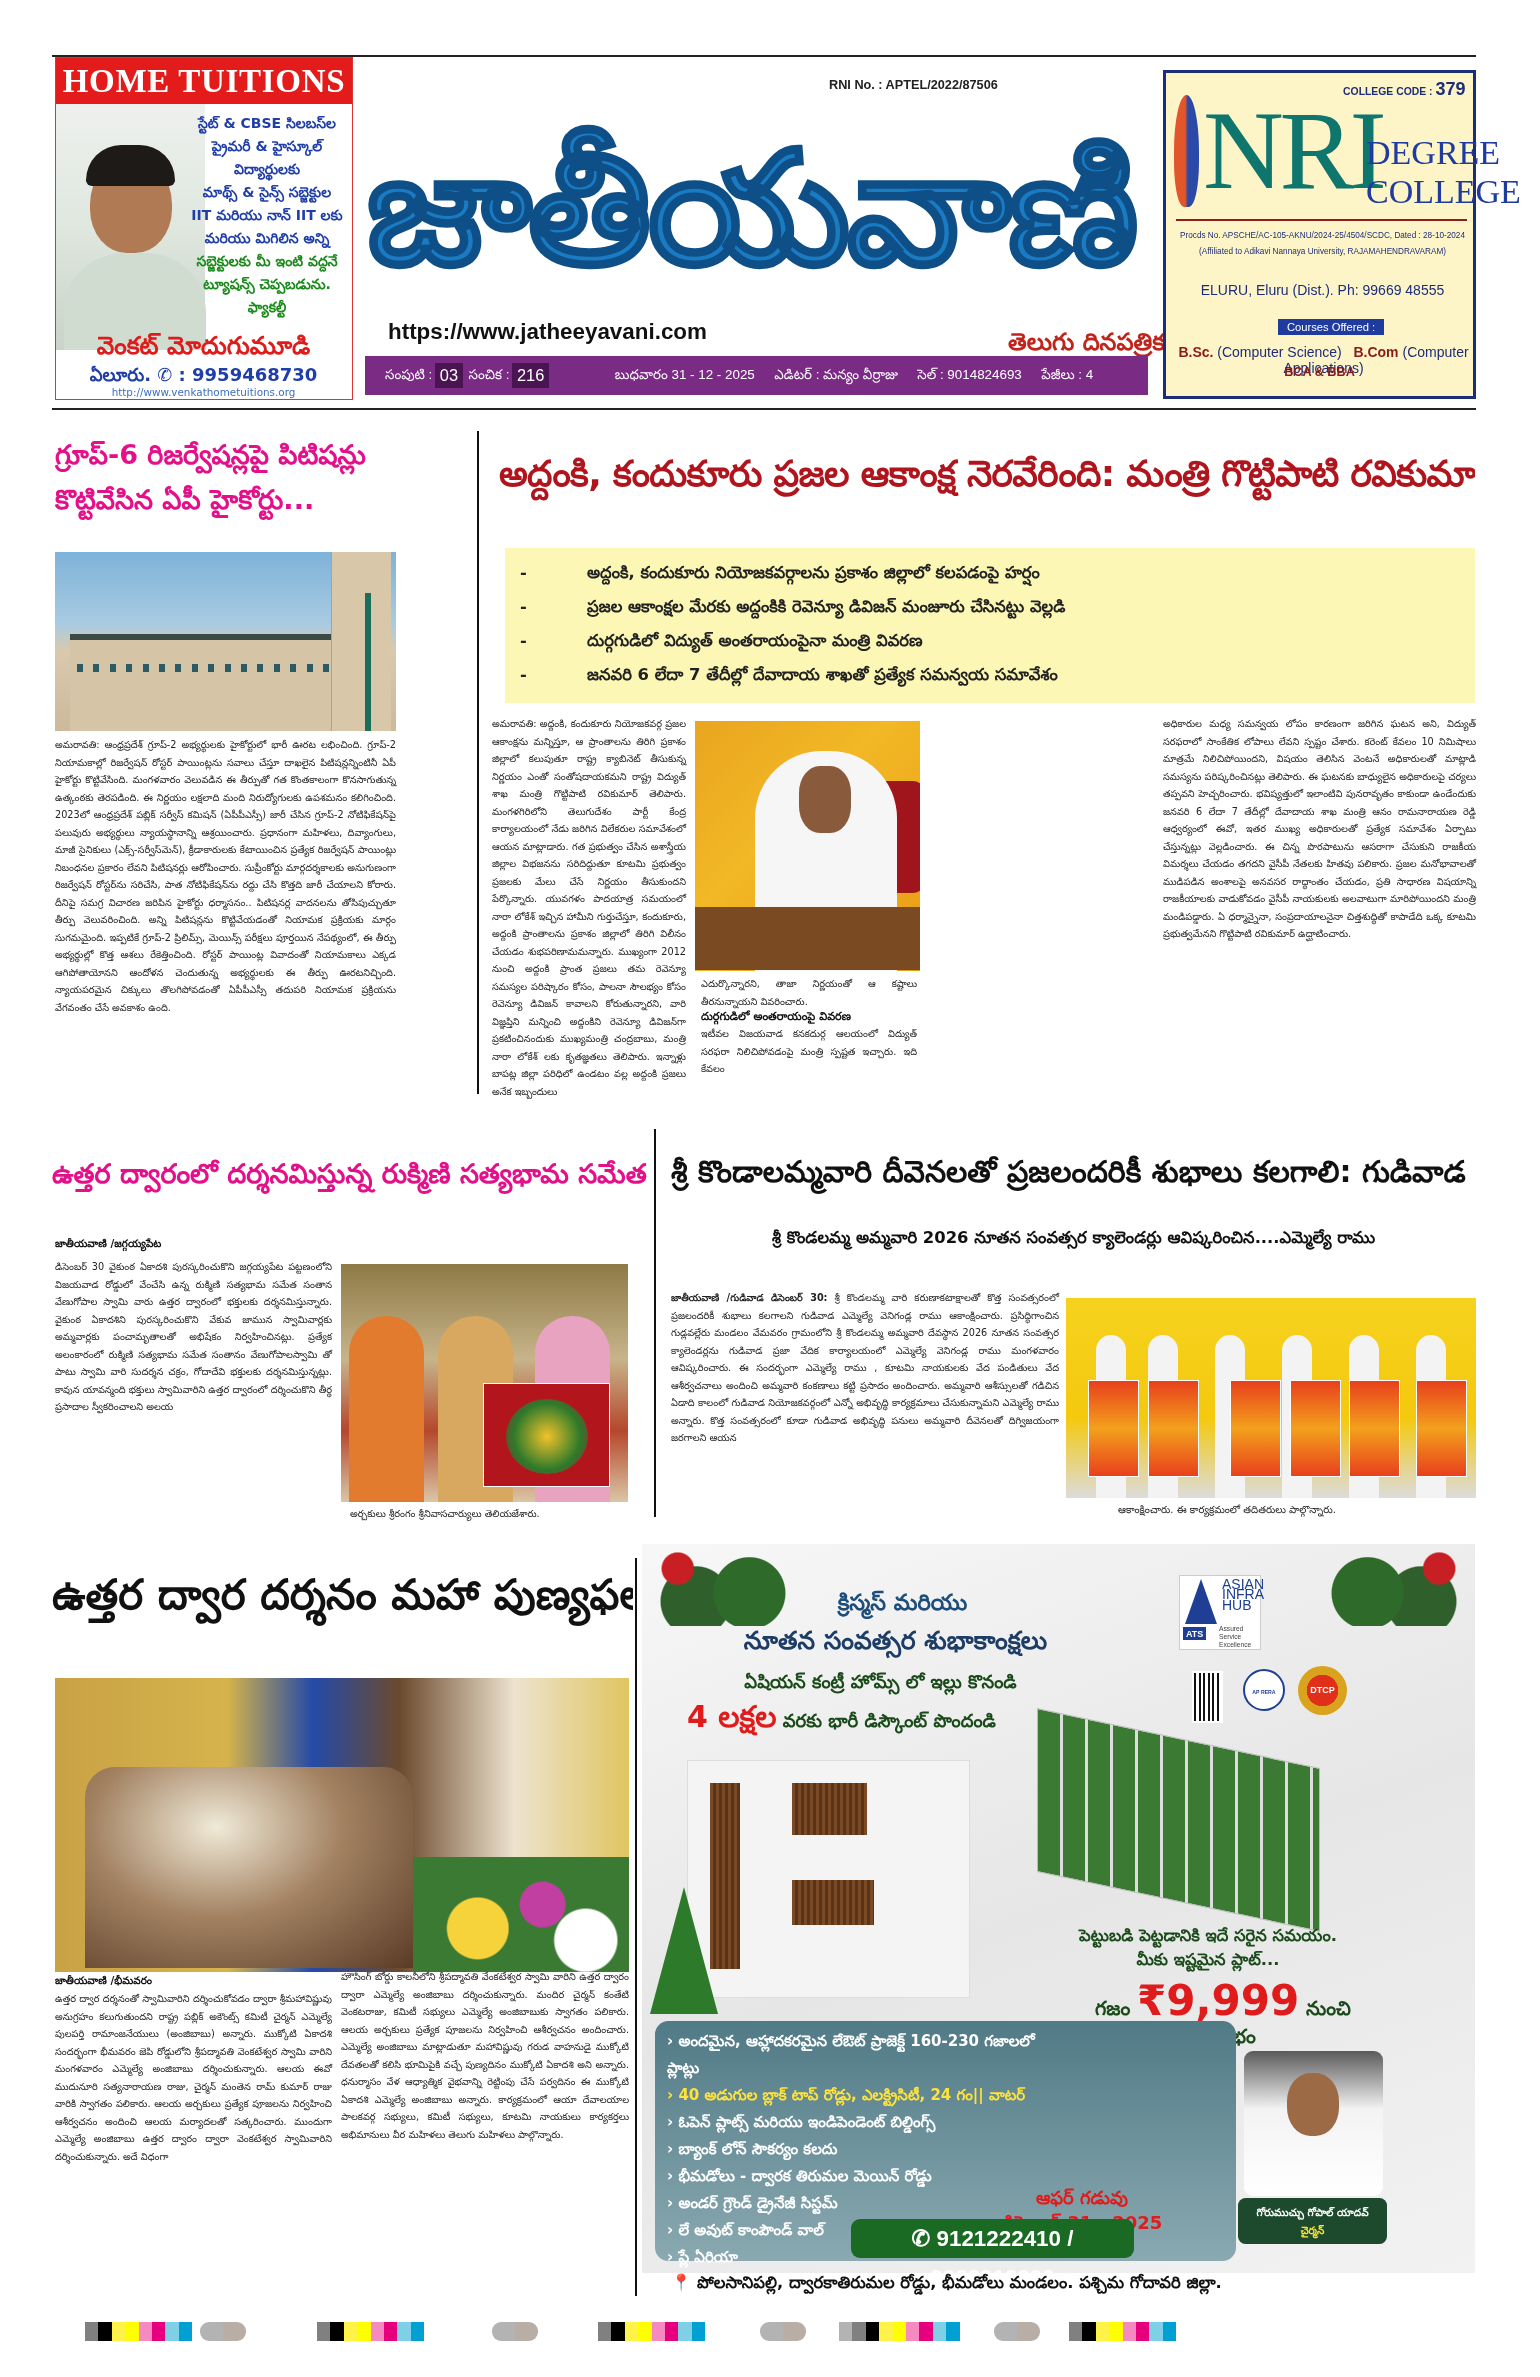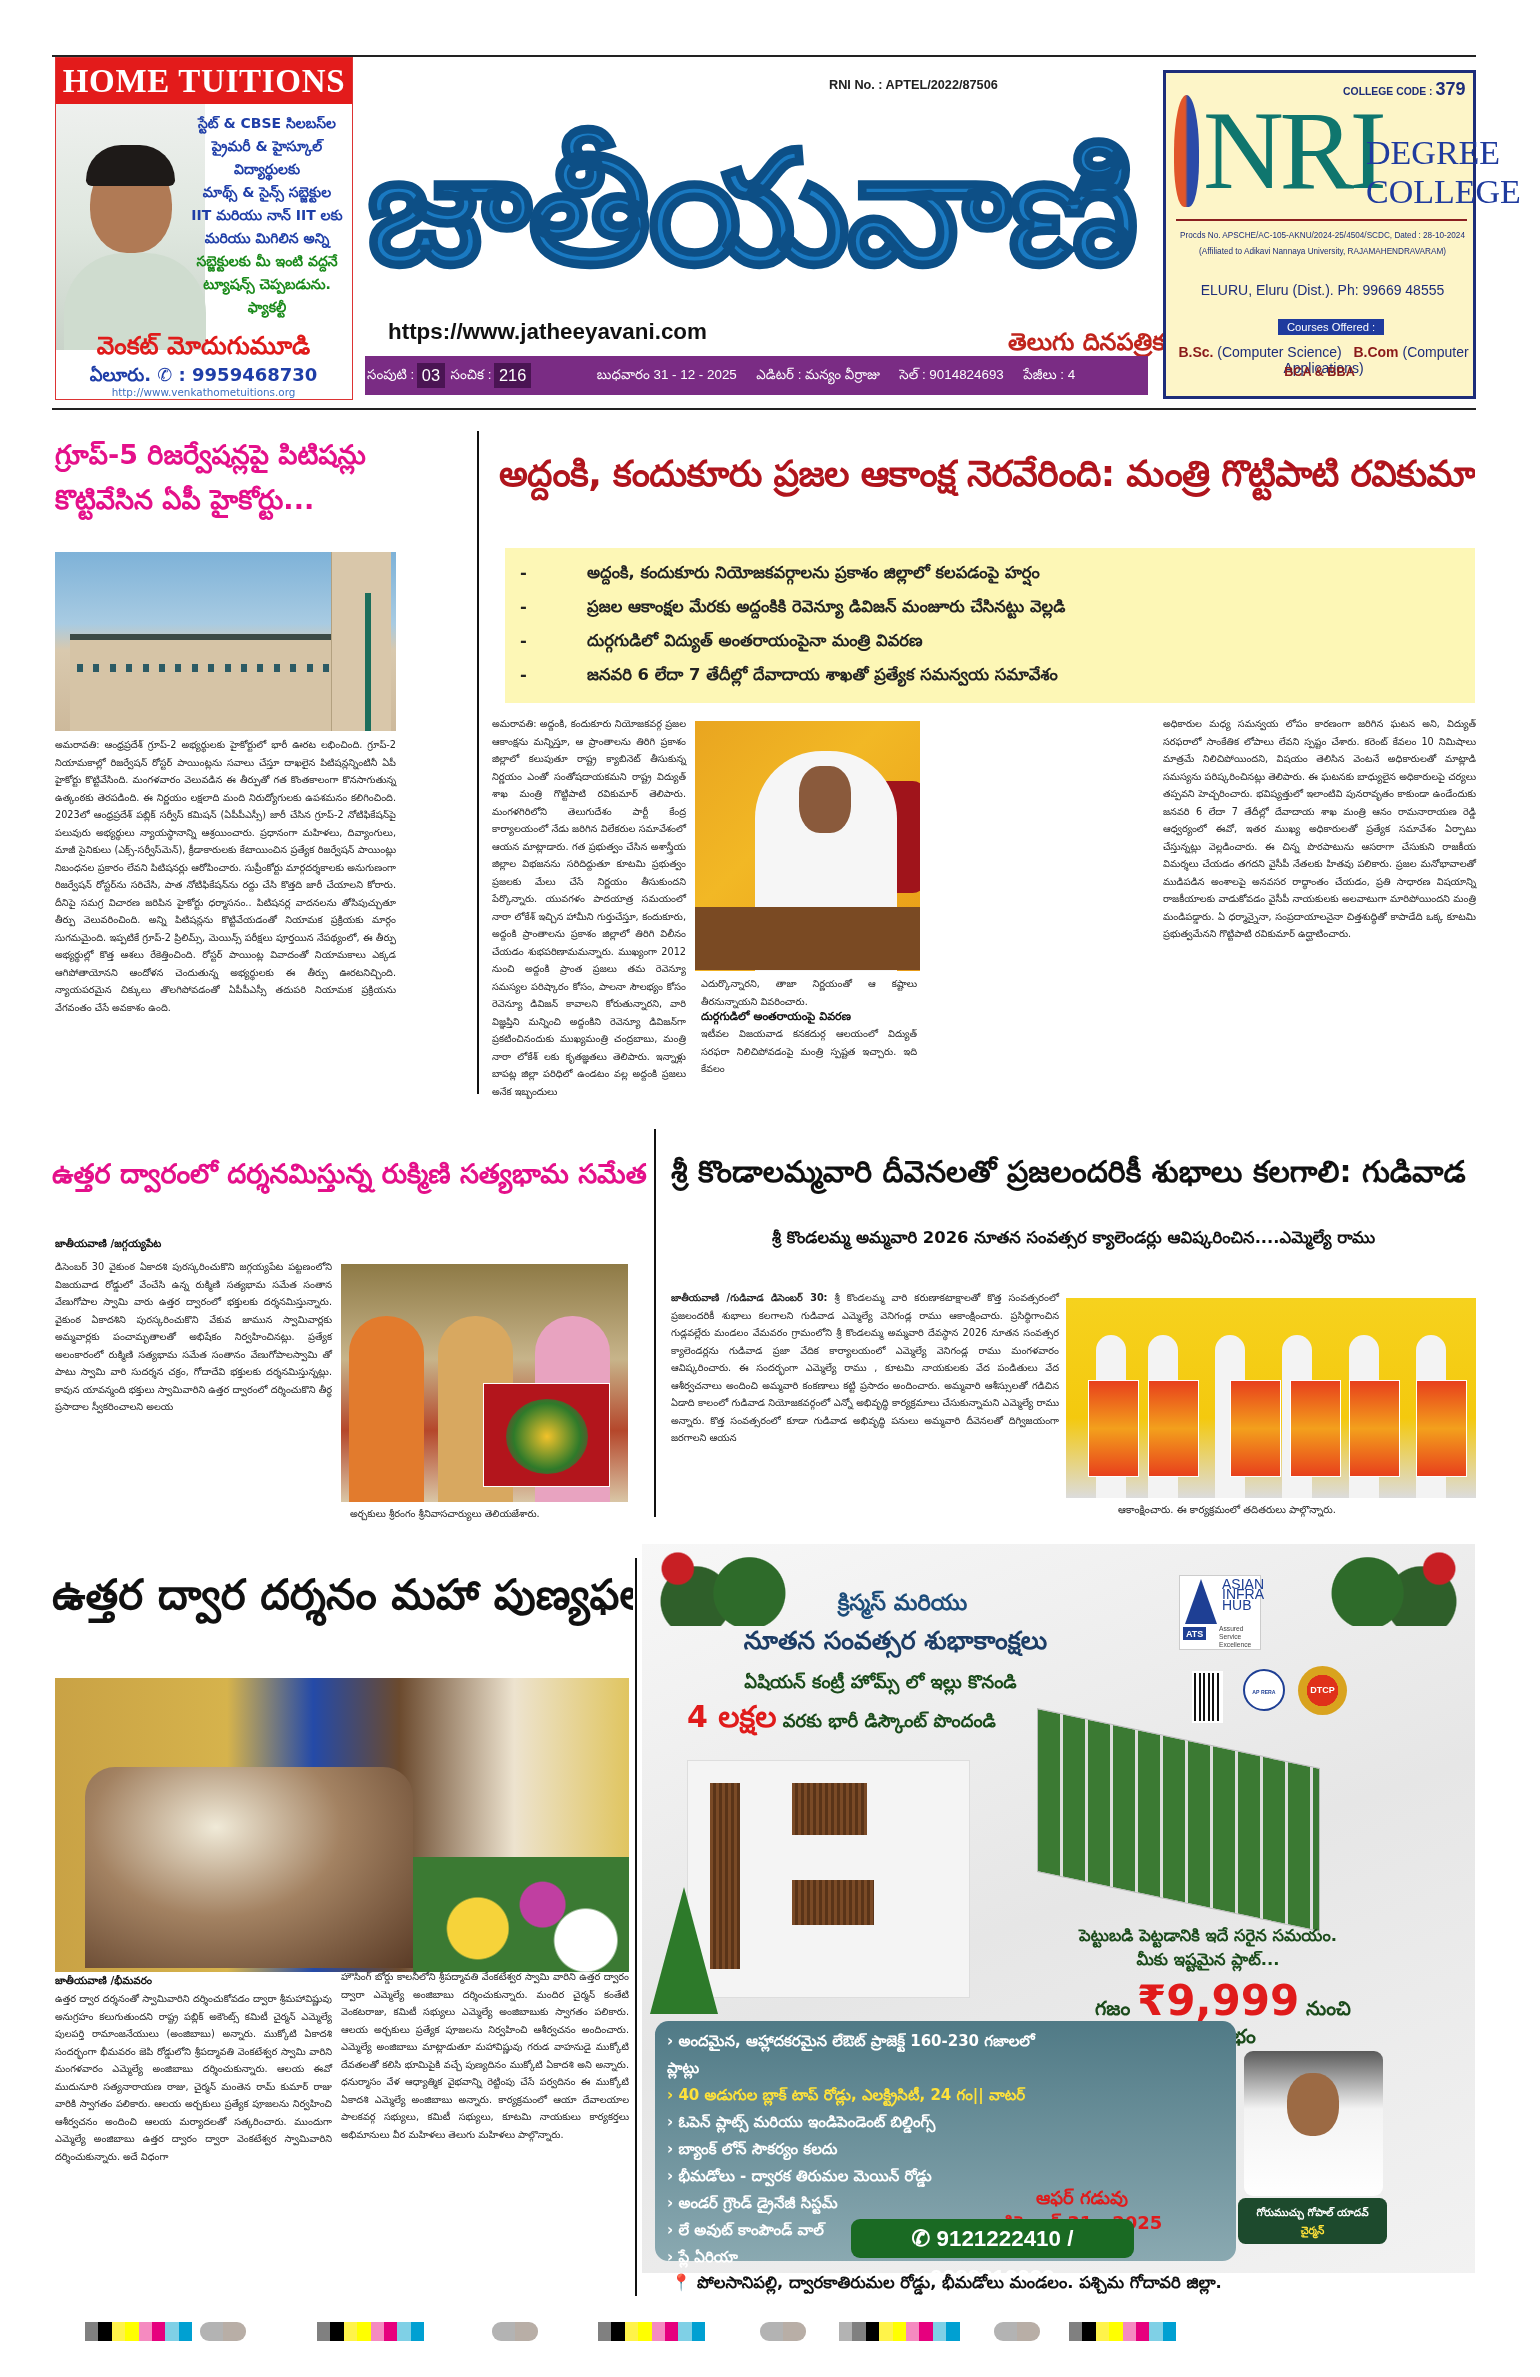--- a/index.html
+++ b/index.html
@@ -19,21 +19,21 @@
   .tuition .lines .g { color: #1a8a1a; }
   .tuition .name { position: absolute; left: 0; top: 273px; width: 295px; text-align: center; color: #e01b1b; font-weight: bold; font-size: 24.6px; }
   .tuition .phone { position: absolute; left: 0; top: 306px; width: 295px; text-align: center; color: #1f3ea8; font-weight: bold; font-size: 18px; }
   .tuition .url { position: absolute; left: 0; top: 328px; width: 295px; text-align: center; color: #3b6fc0; font-size: 10.4px; }
 
   
   .rni { left: 829px; top: 78px; font-size: 12.7px; font-weight: bold; color: #222; font-family: "Liberation Sans", sans-serif; }
   .logo { left: 367px; top: 97px; width: 775px; height: 224px; font-family: "DejaVu Sans", sans-serif; font-weight: bold; font-size: 157px; line-height: 224px; color: #1a7ac2; -webkit-text-stroke: 3.7px #0d4f86; letter-spacing: -3px; text-shadow: 0 0 0 #fff; white-space: nowrap; overflow: hidden; }
   .tagline { left: 1008px; top: 328px; color: #c0251d; font-size: 24px; font-weight: bold; }
   .website { left: 388px; top: 319px; font-family: "Liberation Sans", sans-serif; font-weight: bold; font-size: 22.4px; color: #111; }
-  .infobar { left: 365px; top: 356px; width: 783px; height: 39px; background: #7a2c84; display: flex; align-items: center; color: #fff; font-size: 13.4px; font-family: "Liberation Sans", sans-serif; padding-left: 2px; }
+  .infobar { left: 365px; top: 356px; width: 783px; height: 39px; background: #7a2c84; display: flex; align-items: center; color: #fff; font-size: 13.4px; font-family: "Liberation Sans", sans-serif; padding-left: 20px; }
   .infobar .box { background: #4a1453; padding: 3px 4.5px; font-size: 16.4px; margin: 0 6px 0 3px; }
   .infobar .spacer { width: 60px; }
   .infobar .gap { margin-left: 19.4px; }
 
   
   .nri { left: 1163px; top: 70px; width: 313px; height: 329px; background: #fdf5c8; border: 3px solid #1d2d7a; }
   .nri .code { position: absolute; right: 7.5px; top: 6px; font-size: 10.4px; font-weight: bold; color: #1d2d7a; font-family: "Liberation Sans", sans-serif; }
   .nri .code b { font-size: 18px; }
   .nri .flame { position: absolute; left: 7.5px; top: 22.4px; width: 25px; height: 112px; border-radius: 50% 50% 40% 40%; background: linear-gradient(90deg,#e1562a 0%,#e1562a 45%,#2b4aa8 55%,#2b4aa8 100%); }
   .nri .big { position: absolute; left: 37px; top: 21px; font-family: "Liberation Serif", serif; font-size: 112px; line-height: 112px; color: #0f766e; letter-spacing: -4.5px; text-align: right; }
@@ -200,21 +200,21 @@
   <div class="small" style="top:158px">Procds No. APSCHE/AC-105-AKNU/2024-25/4504/SCDC, Dated : 28-10-2024</div>
   <div class="small" style="top:174px">(Affiliated to Adikavi Nannaya University, RAJAMAHENDRAVARAM)</div>
   <div class="elu">ELURU, Eluru (Dist.). Ph: 99669 48555</div>
   <div class="courses">Courses Offered :</div>
   <div class="crs"><b>B.Sc.</b> <span>(Computer Science)</span> &nbsp; <b>B.Com</b> <span>(Computer Applications)</span></div>
   <div class="bca">BCA &amp; BBA</div>
 </div>
 
 <div class="abs hr1"></div>
 
-<h2 class="abs a1-title h-pink">గ్రూప్-5 రిజర్వేషన్లపై పిటిషన్లు కొట్టివేసిన ఏపీ హైకోర్టు...</h2>
+<h2 class="abs a1-title h-pink">గ్రూప్-6 రిజర్వేషన్లపై పిటిషన్లు కొట్టివేసిన ఏపీ హైకోర్టు...</h2>
 <div class="abs a1-img">
   <div class="bld"></div>
     <div class="win"></div>
     <div class="tower"></div>
 </div>
 <p class="abs a1-body body-text">అమరావతి: ఆంధ్రప్రదేశ్ గ్రూప్-2 అభ్యర్థులకు హైకోర్టులో భారీ ఊరట లభించింది. గ్రూప్-2 నియామకాల్లో రిజర్వేషన్ రోస్టర్ పాయింట్లను సవాలు చేస్తూ దాఖలైన పిటిషన్లన్నింటినీ ఏపీ హైకోర్టు కొట్టివేసింది. మంగళవారం వెలువడిన ఈ తీర్పుతో గత కొంతకాలంగా కొనసాగుతున్న ఉత్కంఠకు తెరపడింది. ఈ నిర్ణయం లక్షలాది మంది నిరుద్యోగులకు ఉపశమనం కలిగించింది. 2023లో ఆంధ్రప్రదేశ్ పబ్లిక్ సర్వీస్ కమిషన్ (ఏపీపీఎస్సీ) జారీ చేసిన గ్రూప్-2 నోటిఫికేషన్‌పై పలువురు అభ్యర్థులు న్యాయస్థానాన్ని ఆశ్రయించారు. ప్రధానంగా మహిళలు, దివ్యాంగులు, మాజీ సైనికులు (ఎక్స్-సర్వీస్‌మెన్), క్రీడాకారులకు కేటాయించిన ప్రత్యేక రిజర్వేషన్ పాయింట్లు నిబంధనల ప్రకారం లేవని పిటిషనర్లు ఆరోపించారు. సుప్రీంకోర్టు మార్గదర్శకాలకు అనుగుణంగా రిజర్వేషన్ రోస్టర్‌ను సరిచేసి, పాత నోటిఫికేషన్‌ను రద్దు చేసి కొత్తది జారీ చేయాలని కోరారు. దీనిపై సమగ్ర విచారణ జరిపిన హైకోర్టు ధర్మాసనం.. పిటిషనర్ల వాదనలను తోసిపుచ్చుతూ తీర్పు వెలువరించింది. అన్ని పిటిషన్లను కొట్టివేయడంతో నియామక ప్రక్రియకు మార్గం సుగమమైంది. ఇప్పటికే గ్రూప్-2 ప్రిలిమ్స్, మెయిన్స్ పరీక్షలు పూర్తయిన నేపథ్యంలో, ఈ తీర్పు అభ్యర్థుల్లో కొత్త ఆశలు రేకెత్తించింది. రోస్టర్ పాయింట్ల వివాదంతో నియామకాలు ఎక్కడ ఆగిపోతాయోనని ఆందోళన చెందుతున్న అభ్యర్థులకు ఈ తీర్పు ఊరటనిచ్చింది. న్యాయపరమైన చిక్కులు తొలగిపోవడంతో ఏపీపీఎస్సీ తదుపరి నియామక ప్రక్రియను వేగవంతం చేసే అవకాశం ఉంది.</p>
 
 <div class="abs vline d1"></div>
 
 <h1 class="abs a2-title">అద్దంకి, కందుకూరు ప్రజల ఆకాంక్ష నెరవేరింది: మంత్రి గొట్టిపాటి రవికుమార్</h1>

